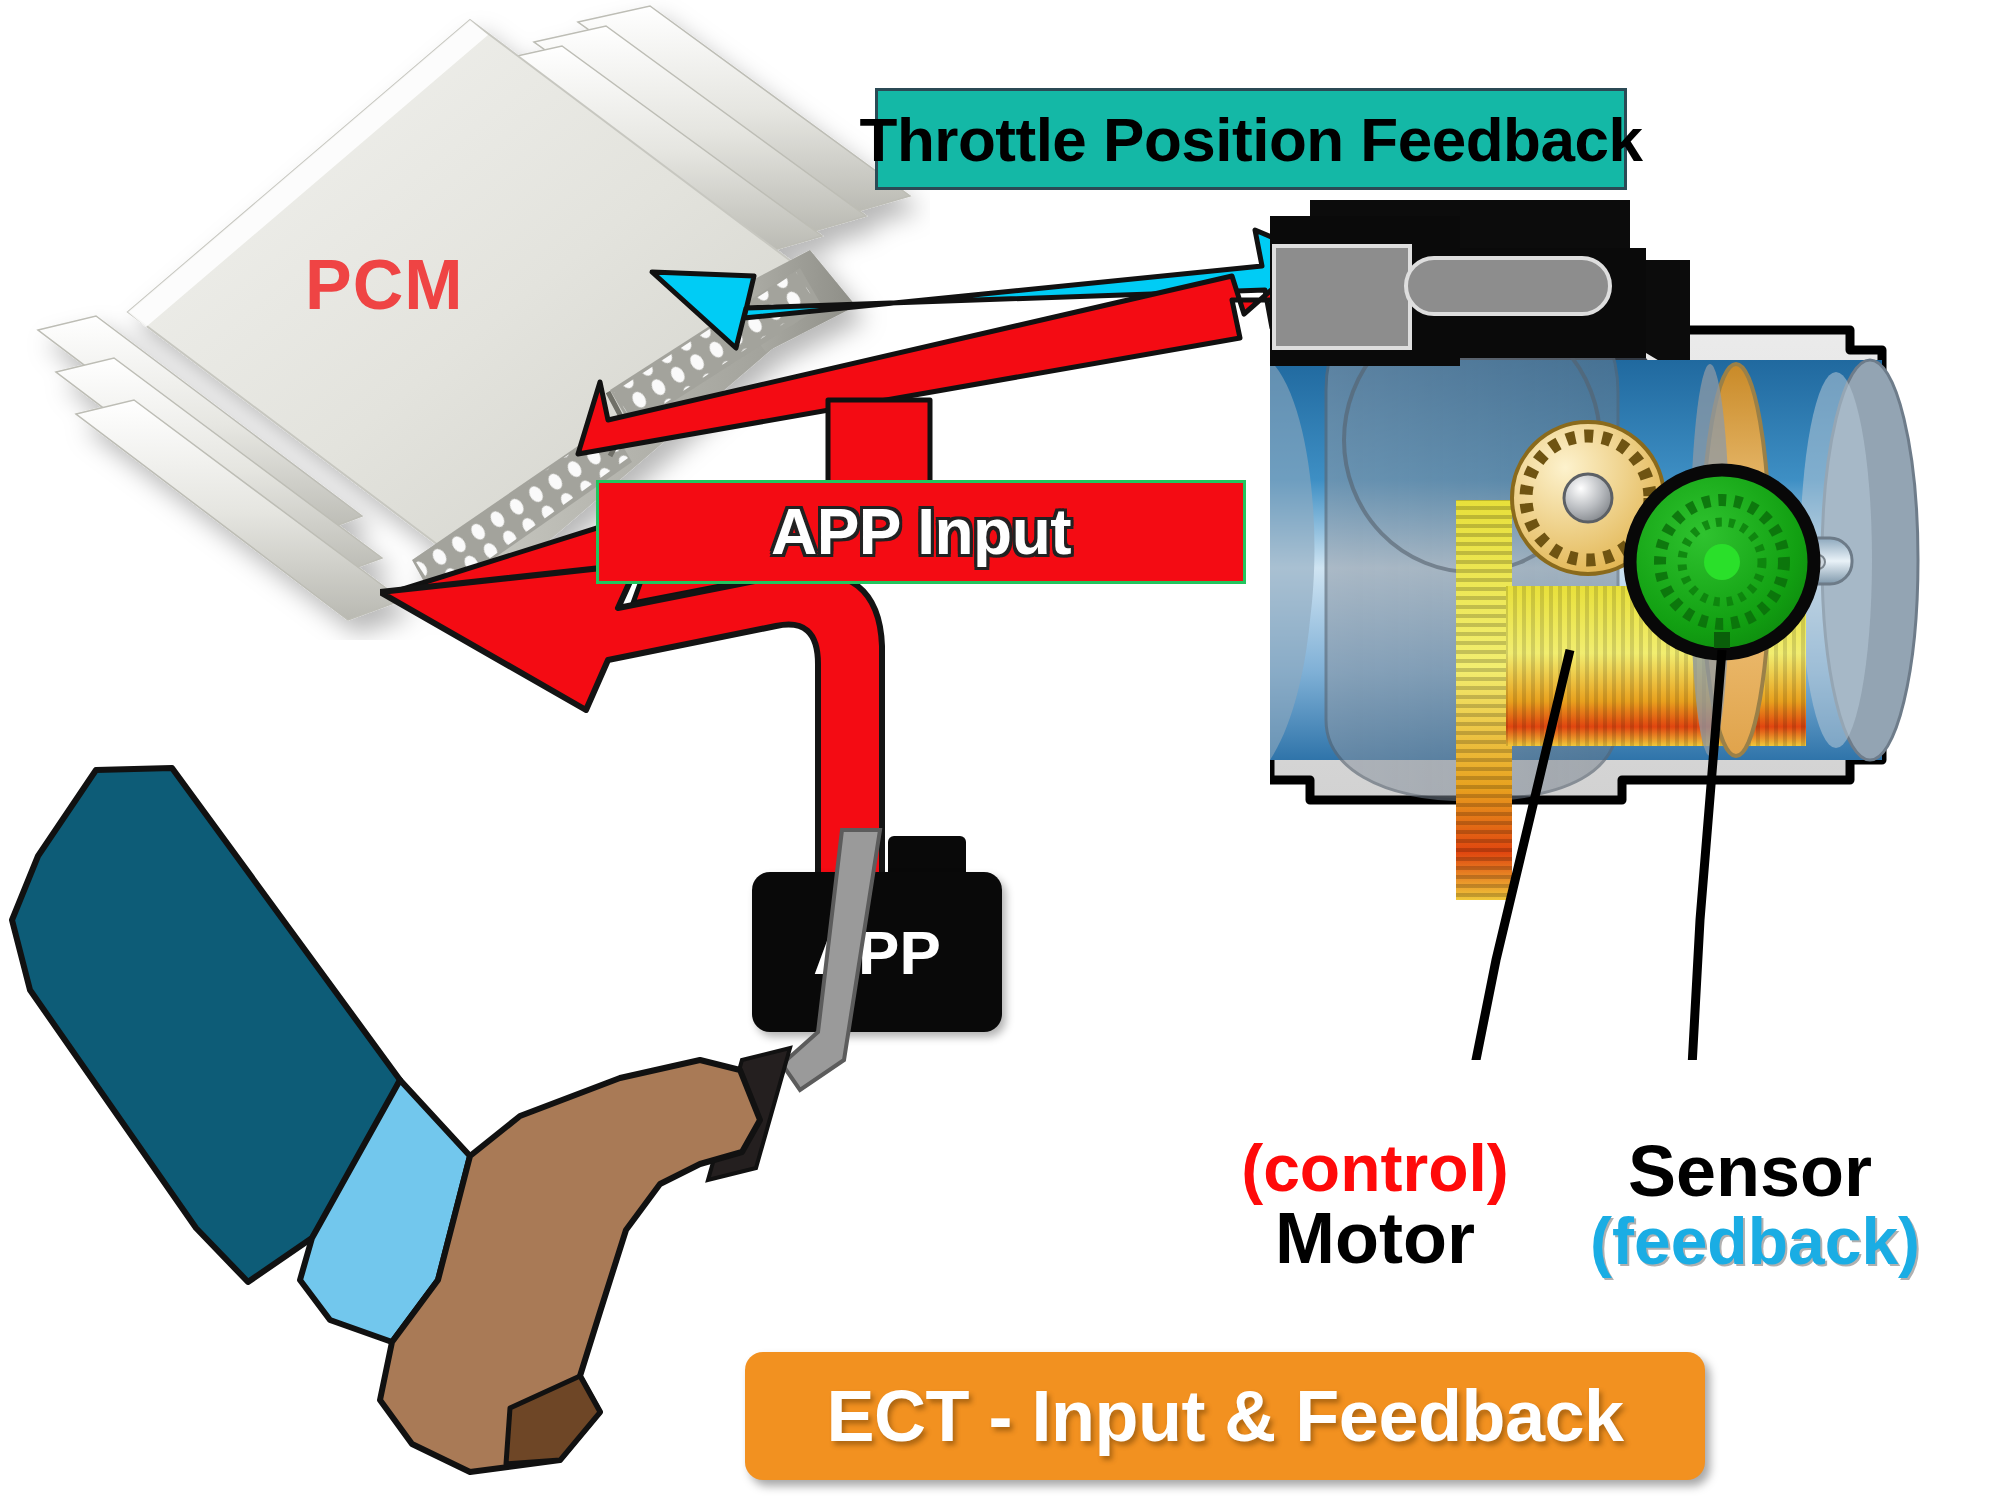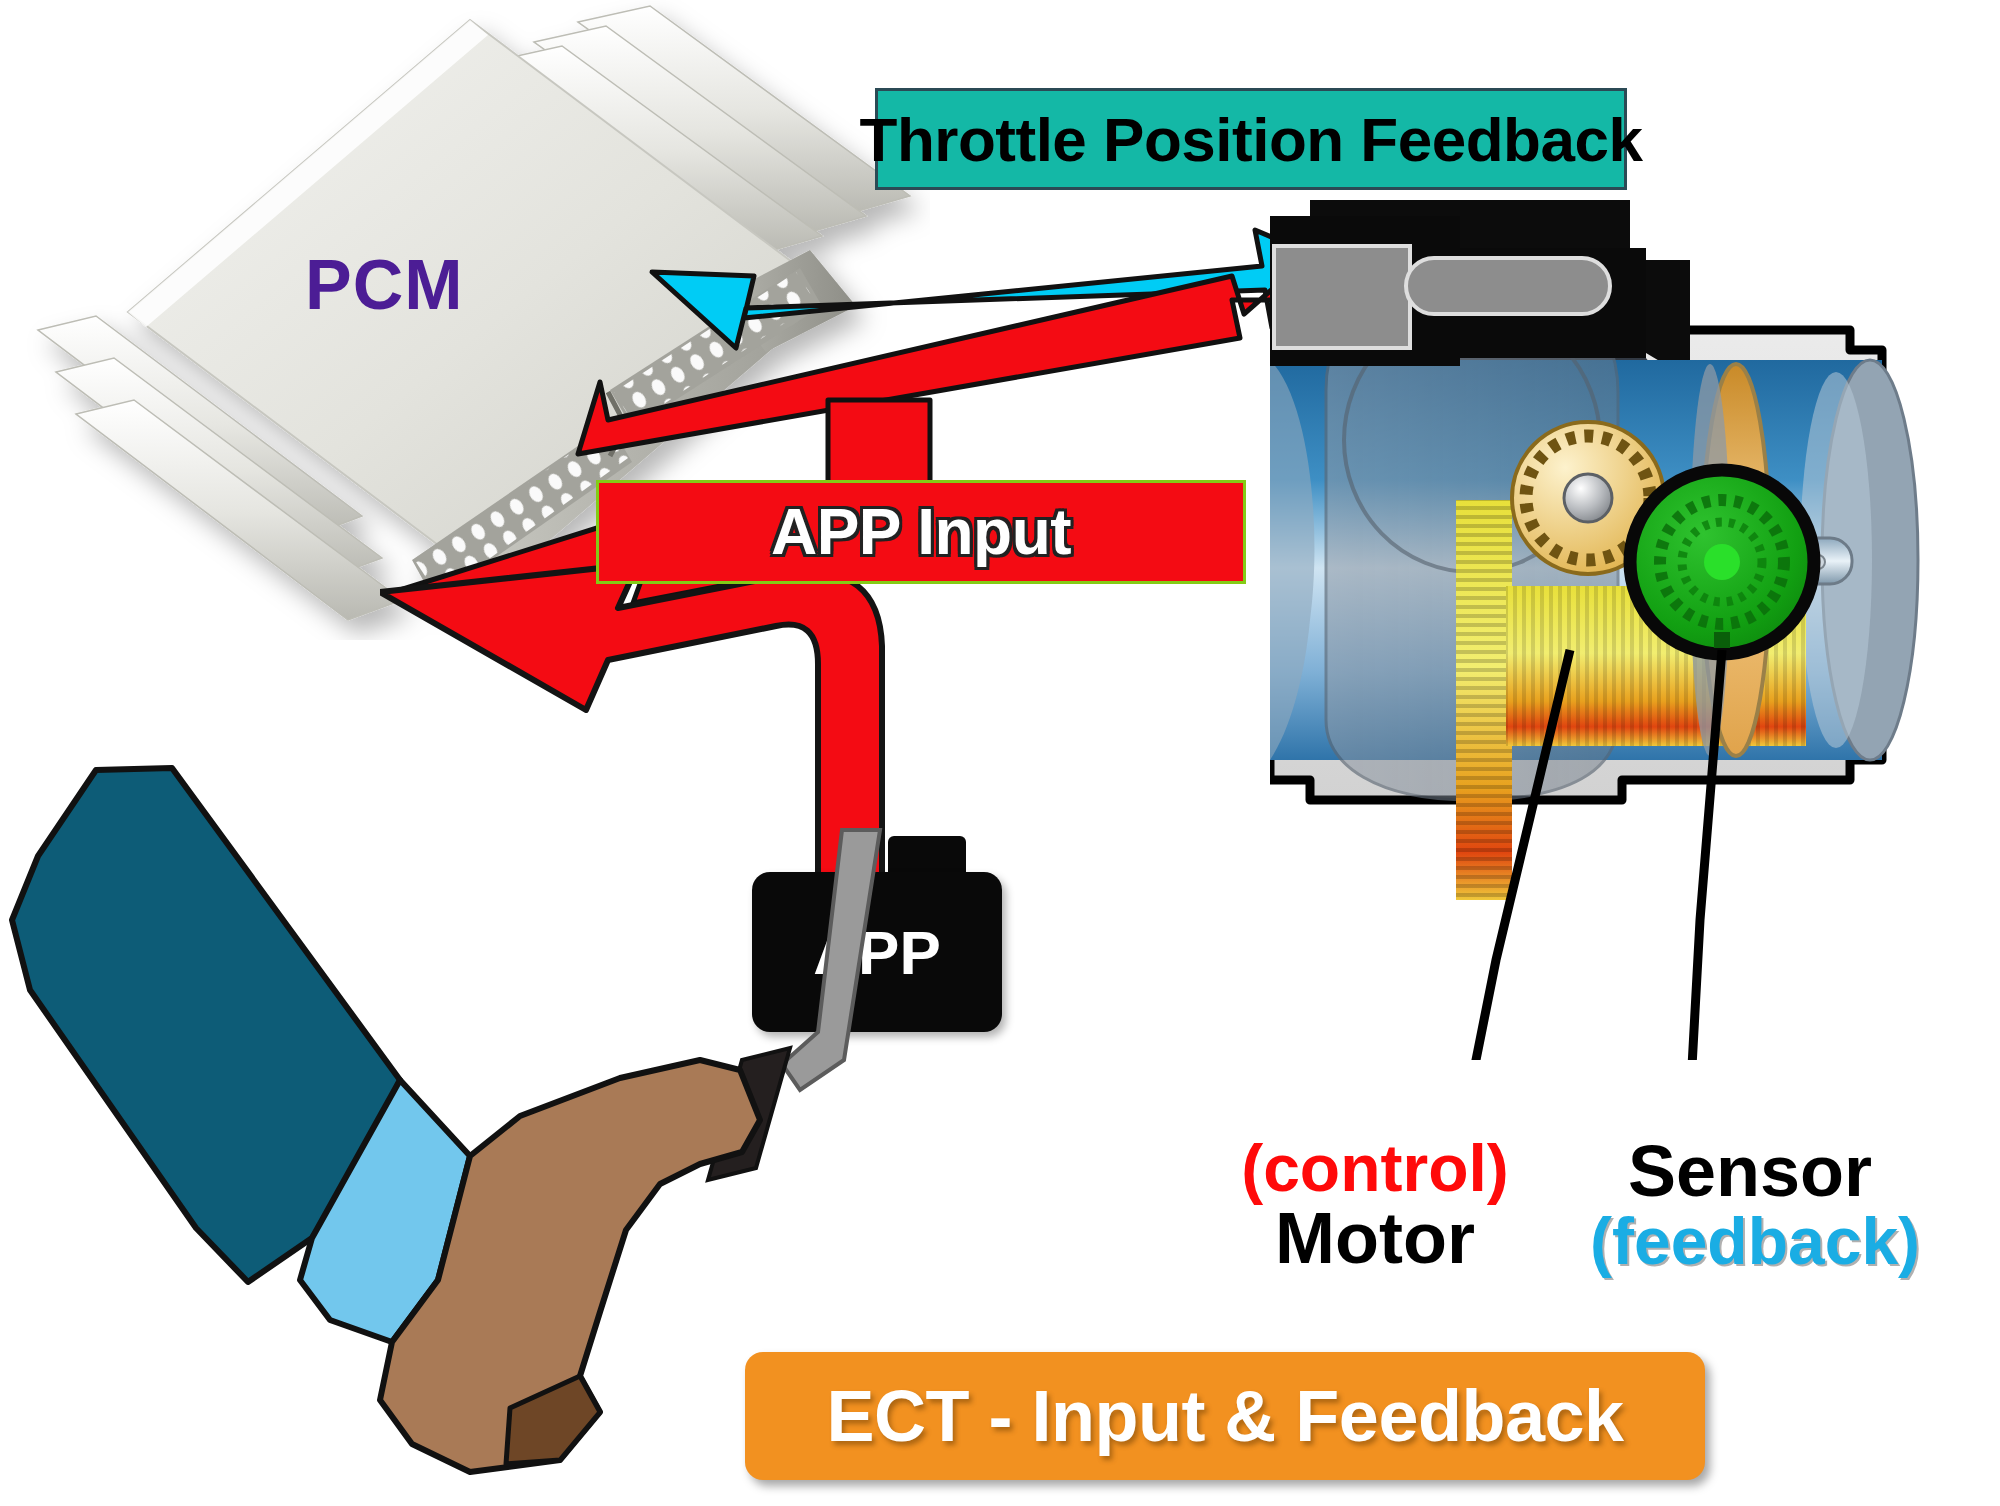--- a/index.html
+++ b/index.html
@@ -7,31 +7,31 @@
        font-family:"Liberation Sans",sans-serif;}
   #stage{position:absolute;left:0;top:0;width:2000px;height:1506px;background:#ffffff;}
   .abs{position:absolute;}
 
   
   .banner{box-sizing:border-box;display:flex;align-items:center;justify-content:center;
           font-weight:bold;letter-spacing:-.5px;white-space:nowrap;}
   #tpf-banner{left:875px;top:88px;width:752px;height:102px;background:#14b8a6;
               border:3px solid #2b4a55;color:#000;font-size:62px;}
   #app-banner{left:596px;top:480px;width:650px;height:104px;background:#F40B13;
-              border:3px solid #84cc16;color:#fff;font-size:64px;
+              border:3px solid #22c55e;color:#fff;font-size:64px;
               text-shadow:-3px 0 #222,3px 0 #222,0 -3px #222,0 3px #222,
                           -3px -3px #222,3px 3px #222,-3px 3px #222,3px -3px #222;}
   #title-banner{left:745px;top:1352px;width:960px;height:128px;background:#F29120;
                 border-radius:18px;color:#fff;font-size:72px;
                 box-shadow:5px 6px 10px rgba(0,0,0,.35);
                 text-shadow:3px 4px 5px rgba(90,50,0,.45);}
 
   
   #pcm-wrap{left:10px;top:0px;width:920px;height:640px;}
-  #pcm-label{left:305px;top:245px;font-size:70px;font-weight:bold;color:#4c1d95;
+  #pcm-label{left:305px;top:245px;font-size:70px;font-weight:bold;color:#ef4444;
              letter-spacing:1px;}
 
   
   #app-box{left:752px;top:872px;width:250px;height:160px;background:#090909;
            border-radius:18px;display:flex;align-items:center;justify-content:center;
            color:#fff;font-size:62px;font-weight:bold;
            box-shadow:4px 5px 8px rgba(0,0,0,.3);}
   #app-nub{left:888px;top:836px;width:78px;height:46px;background:#090909;border-radius:6px;}
 
   

